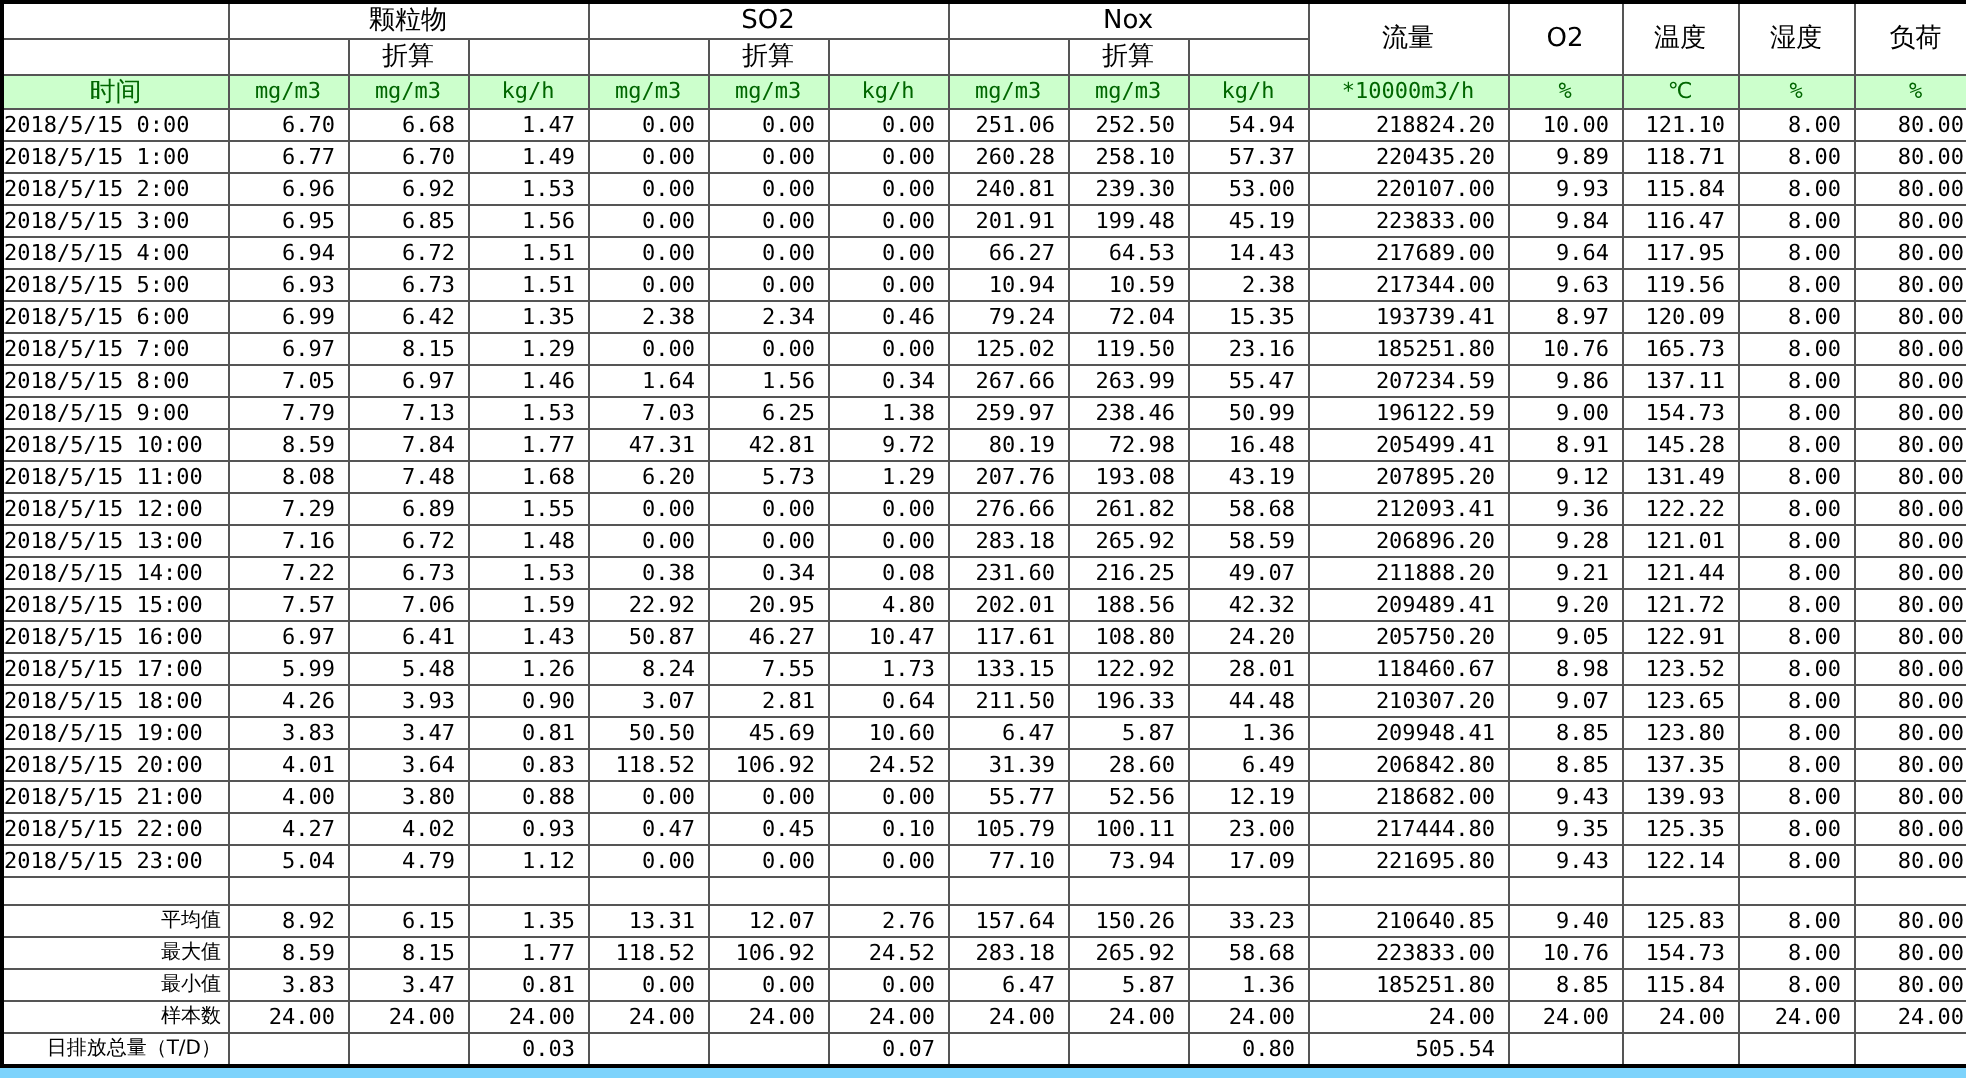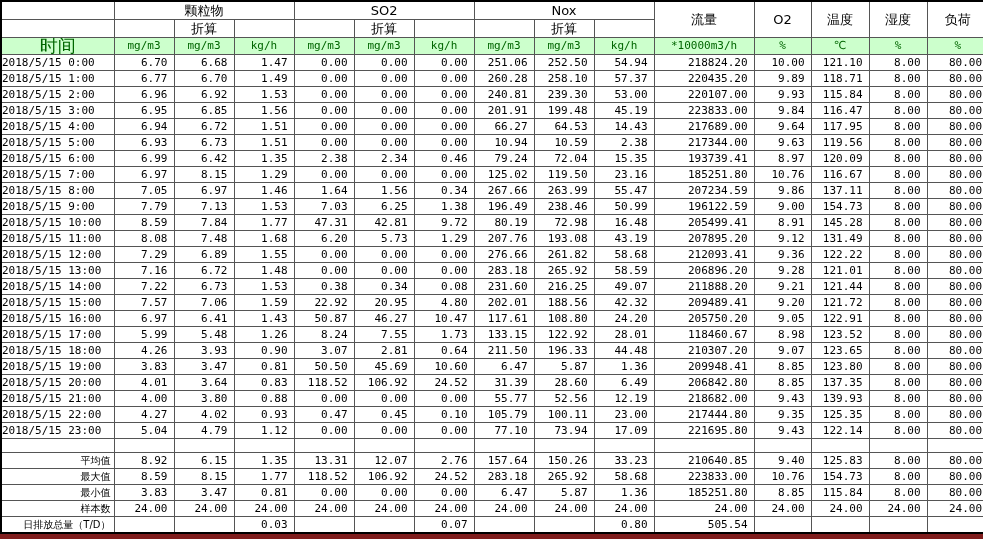--- a/index.html
+++ b/index.html
@@ -8,21 +8,21 @@
     --header-text: #006600;
     --grid: #555555;
     --frame: #000000;
     --text: #000000;
   }
   .sheet {
     width: 983px;
     height: 539px;
     box-sizing: border-box;
     overflow: hidden;
-    background: #7f1d1d;
+    background: #7dd3fc;
   }
   table {
     border-collapse: collapse;
     table-layout: fixed;
     width: 988px;
     border: 2px solid var(--frame);
     font-family: "DejaVu Sans Mono", "DejaVu Sans", monospace;
     color: var(--text);
   }
   td {
@@ -46,21 +46,21 @@
   tr.h3 td {
     height: 16px;
     line-height: 16px;
     text-align: center;
     background: var(--header-bg);
     color: var(--header-text);
     font-size: 11px;
   }
   tr.h3 td.time-head {
     font-family: Liberation Sans, sans-serif;
-    font-size: 18px;
+    font-size: 13px;
   }
   td.num {
     text-align: right;
     padding-right: 6px;
   }
   td.time {
     text-align: left;
     padding-right: 9px;
   }
   td.slabel {
@@ -261,21 +261,21 @@
           <td class="num">8.15</td>
           <td class="num">1.29</td>
           <td class="num">0.00</td>
           <td class="num">0.00</td>
           <td class="num">0.00</td>
           <td class="num">125.02</td>
           <td class="num">119.50</td>
           <td class="num">23.16</td>
           <td class="num">185251.80</td>
           <td class="num">10.76</td>
-          <td class="num">116.67</td>
+          <td class="num">165.73</td>
           <td class="num">8.00</td>
           <td class="num">80.00</td>
         </tr>
         <tr>
           <td class="time">2018/5/15 8:00</td>
           <td class="num">7.05</td>
           <td class="num">6.97</td>
           <td class="num">1.46</td>
           <td class="num">1.64</td>
           <td class="num">1.56</td>
@@ -290,21 +290,21 @@
           <td class="num">80.00</td>
         </tr>
         <tr>
           <td class="time">2018/5/15 9:00</td>
           <td class="num">7.79</td>
           <td class="num">7.13</td>
           <td class="num">1.53</td>
           <td class="num">7.03</td>
           <td class="num">6.25</td>
           <td class="num">1.38</td>
-          <td class="num">196.49</td>
+          <td class="num">259.97</td>
           <td class="num">238.46</td>
           <td class="num">50.99</td>
           <td class="num">196122.59</td>
           <td class="num">9.00</td>
           <td class="num">154.73</td>
           <td class="num">8.00</td>
           <td class="num">80.00</td>
         </tr>
         <tr>
           <td class="time">2018/5/15 10:00</td>

